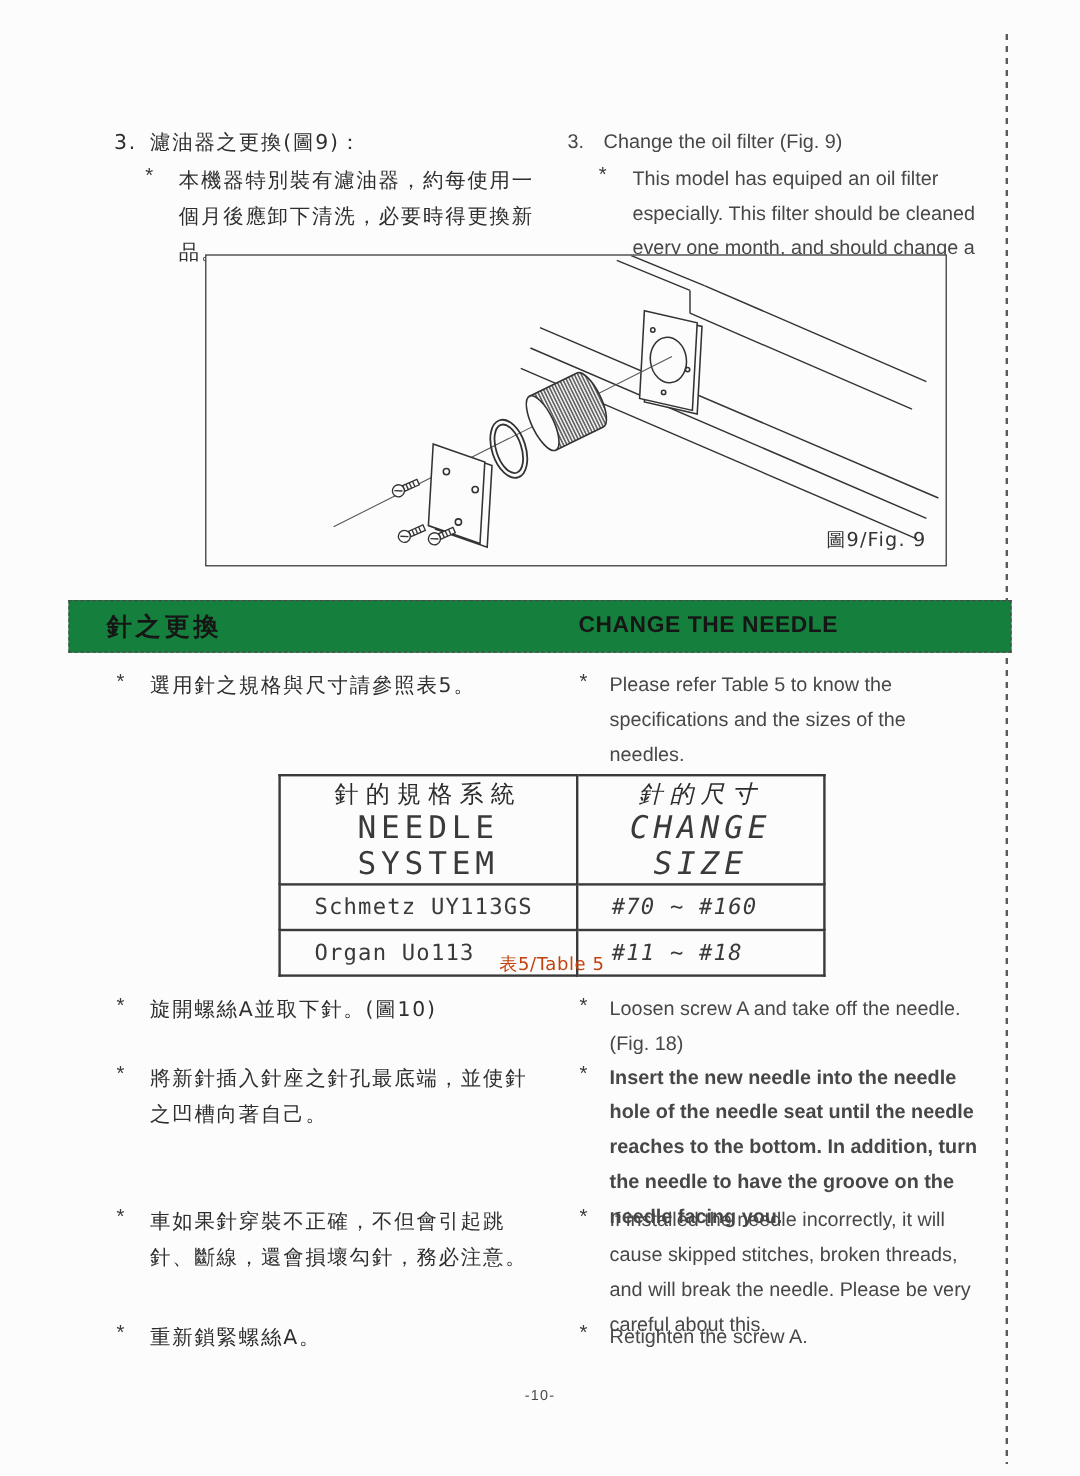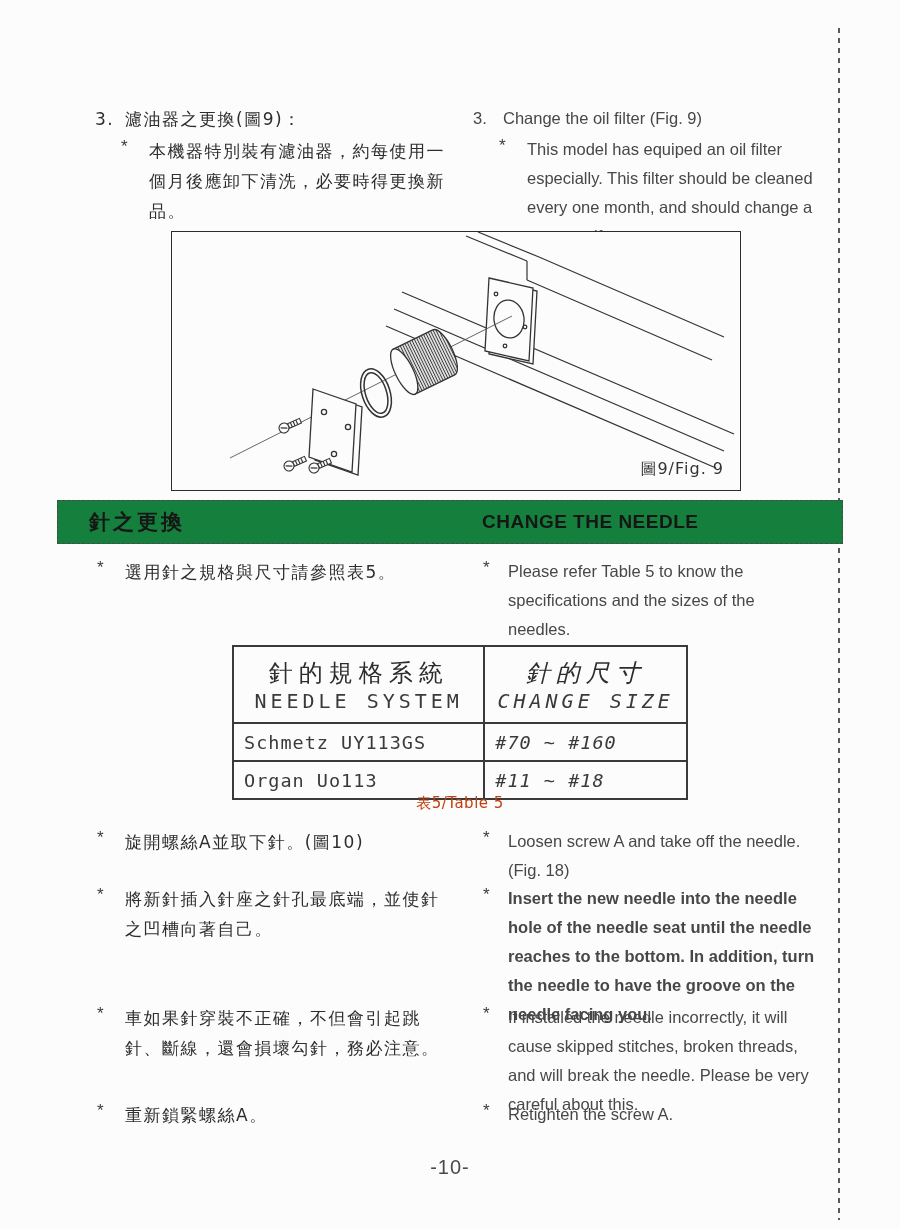--- a/index.html
+++ b/index.html
@@ -14,56 +14,56 @@
   .col-block{position:absolute;}
   .num-row{display:flex;}
   .num{width:30px;flex:0 0 30px;}
   .zh-text{font-size:17px;line-height:30px;letter-spacing:1.5px;color:#2e2e2e;
            font-family:"DejaVu Sans","Liberation Sans",sans-serif;}
   .en-text{font-size:16.5px;line-height:29px;color:#474747;}
   .bullet{display:flex;margin-top:2px;}
   .mk{flex:0 0 28px;font-size:17px;color:#3a3a3a;padding-top:1px;}
 
   
-  .figure-box{position:absolute;left:171px;top:231px;width:568px;height:258px;
-              border:1.6px solid #2b2b2b;background:#fcfcfc;}
+  .figure-box{position:absolute;left:171px;top:212px;width:568px;height:258px;
+              border:1.6px solid #2b2b2b;background:#fcfcfc;padding-left:48px;}
   .figure-label{position:absolute;right:16px;bottom:10px;font-size:16px;color:#333;
                 letter-spacing:1px;font-family:"DejaVu Sans","Liberation Sans",sans-serif;}
 
   
   .section-bar{position:absolute;left:57px;top:500px;width:784px;height:42px;
                background:#15803d;border:1px dashed #4a4a4a;}
   .bar-zh{position:absolute;left:31px;top:0;line-height:42px;font-size:21px;font-weight:bold;
           letter-spacing:3px;color:#161616;font-family:"DejaVu Sans","Liberation Sans",sans-serif;}
   .bar-en{position:absolute;left:424px;top:0;line-height:42px;font-size:19px;font-weight:bold;
           letter-spacing:.5px;color:#161616;}
 
   
   .ntable{position:absolute;left:232px;top:645px;width:456px;border-collapse:collapse;}
   .ntable td{border:2px solid #3a3a3a;vertical-align:middle;}
   .hd{height:73px;text-align:center;}
-  .hd .zh-line{font-size:24px;letter-spacing:6px;color:#2c2c2c;
+  .hd .zh-line{font-size:20px;letter-spacing:6px;color:#2c2c2c;
        font-family:"DejaVu Sans","Liberation Sans",sans-serif;}
-  .hd .en-line{font-size:20px;letter-spacing:4px;color:#3a3a3a;margin-top:0;
+  .hd .en-line{font-size:26px;letter-spacing:4px;color:#3a3a3a;margin-top:0;
        font-family:"DejaVu Sans Mono","Liberation Mono",monospace;}
-  .cell{height:34px;font-size:18.5px;letter-spacing:1px;color:#3a3a3a;padding-left:10px;
+  .cell{height:34px;font-size:18.5px;letter-spacing:1px;color:#3a3a3a;padding-left:28px;
        font-family:"DejaVu Sans Mono","Liberation Mono",monospace;}
   .c1{width:255px;} .c2{width:201px;font-style:italic;}
   .tcaption{position:absolute;left:232px;top:794px;width:456px;text-align:center;
        font-size:15px;color:#c2410c;letter-spacing:.5px;
        font-family:"DejaVu Sans","Liberation Sans",sans-serif;}
 
   
   .bul-row{position:absolute;left:0;width:900px;}
   .bul-zh{position:absolute;left:97px;width:356px;display:flex;}
   .bul-en{position:absolute;left:483px;width:345px;display:flex;}
   .bul-en .mk{flex:0 0 25px;}
 
   .page-num{position:absolute;left:0;top:1156px;width:900px;text-align:center;
-            font-size:20px;color:#4a4a4a;letter-spacing:1px;}
+            font-size:12px;color:#4a4a4a;letter-spacing:1px;}
 
   svg{display:block;}
 </style>
 </head>
 <body>
 
 <div class="page">
   <div class="right-rule"></div>
 
   <div class="col-block" style="left:95px;top:104px;width:356px;">

